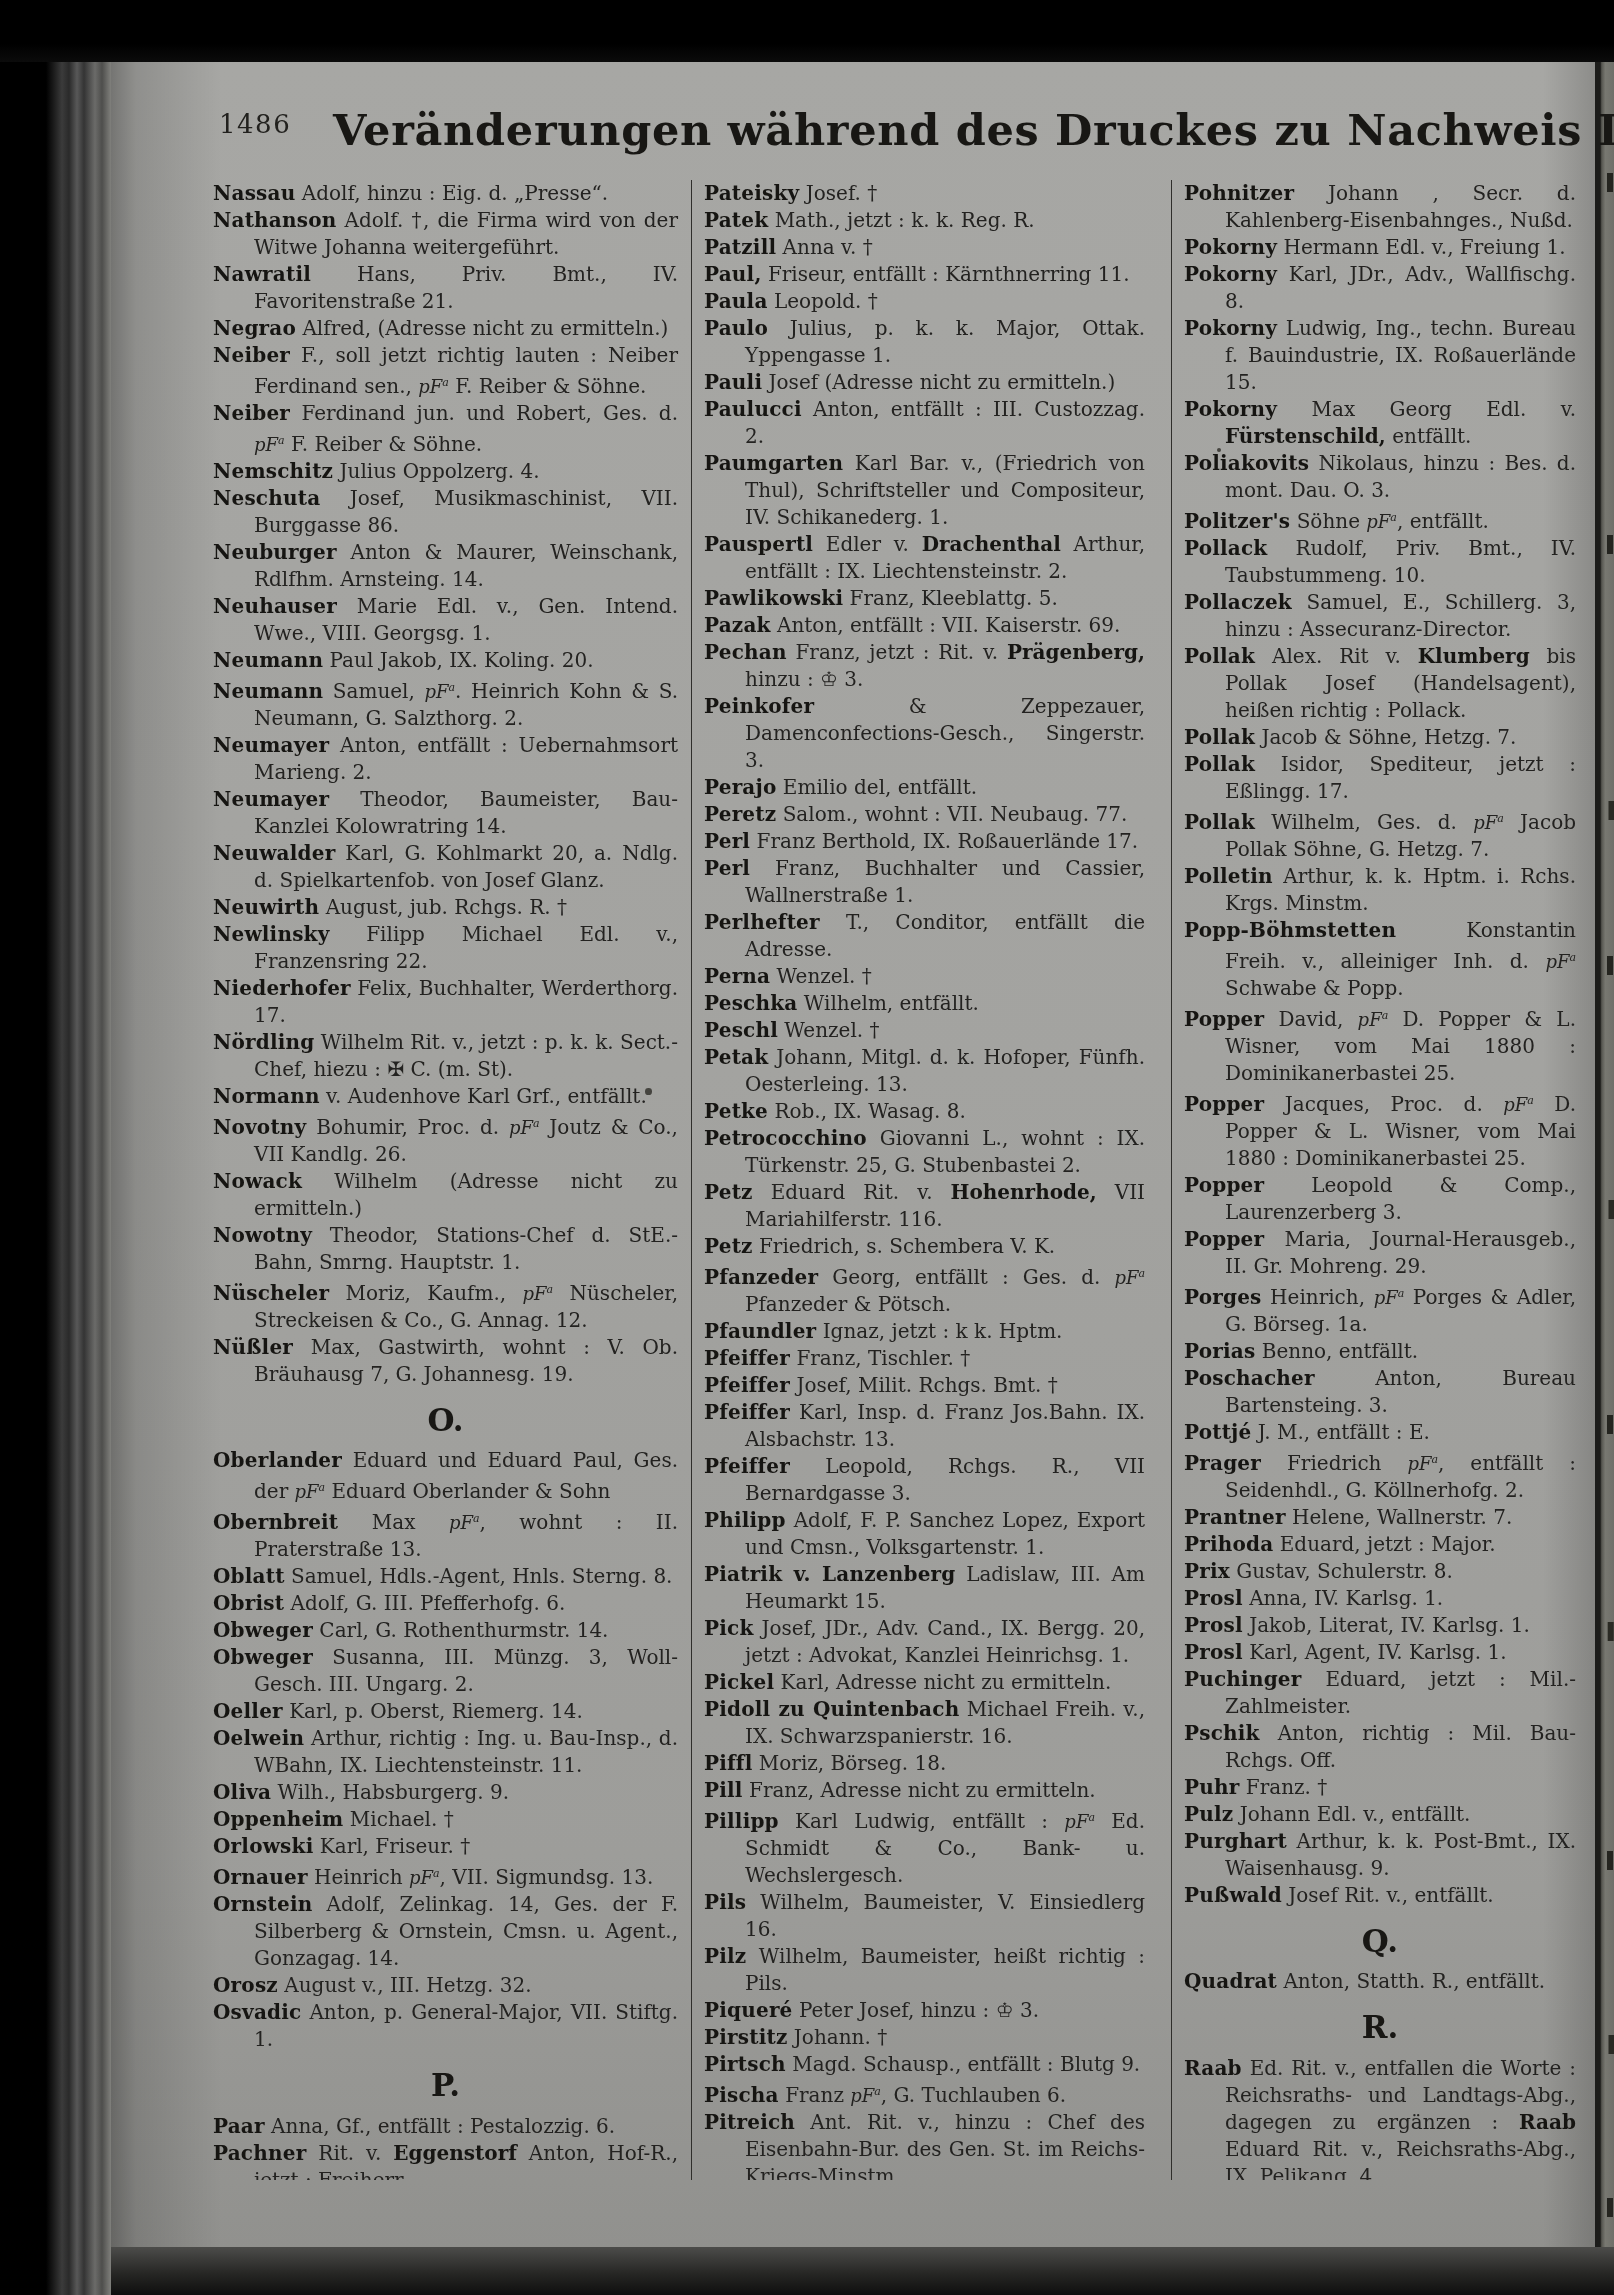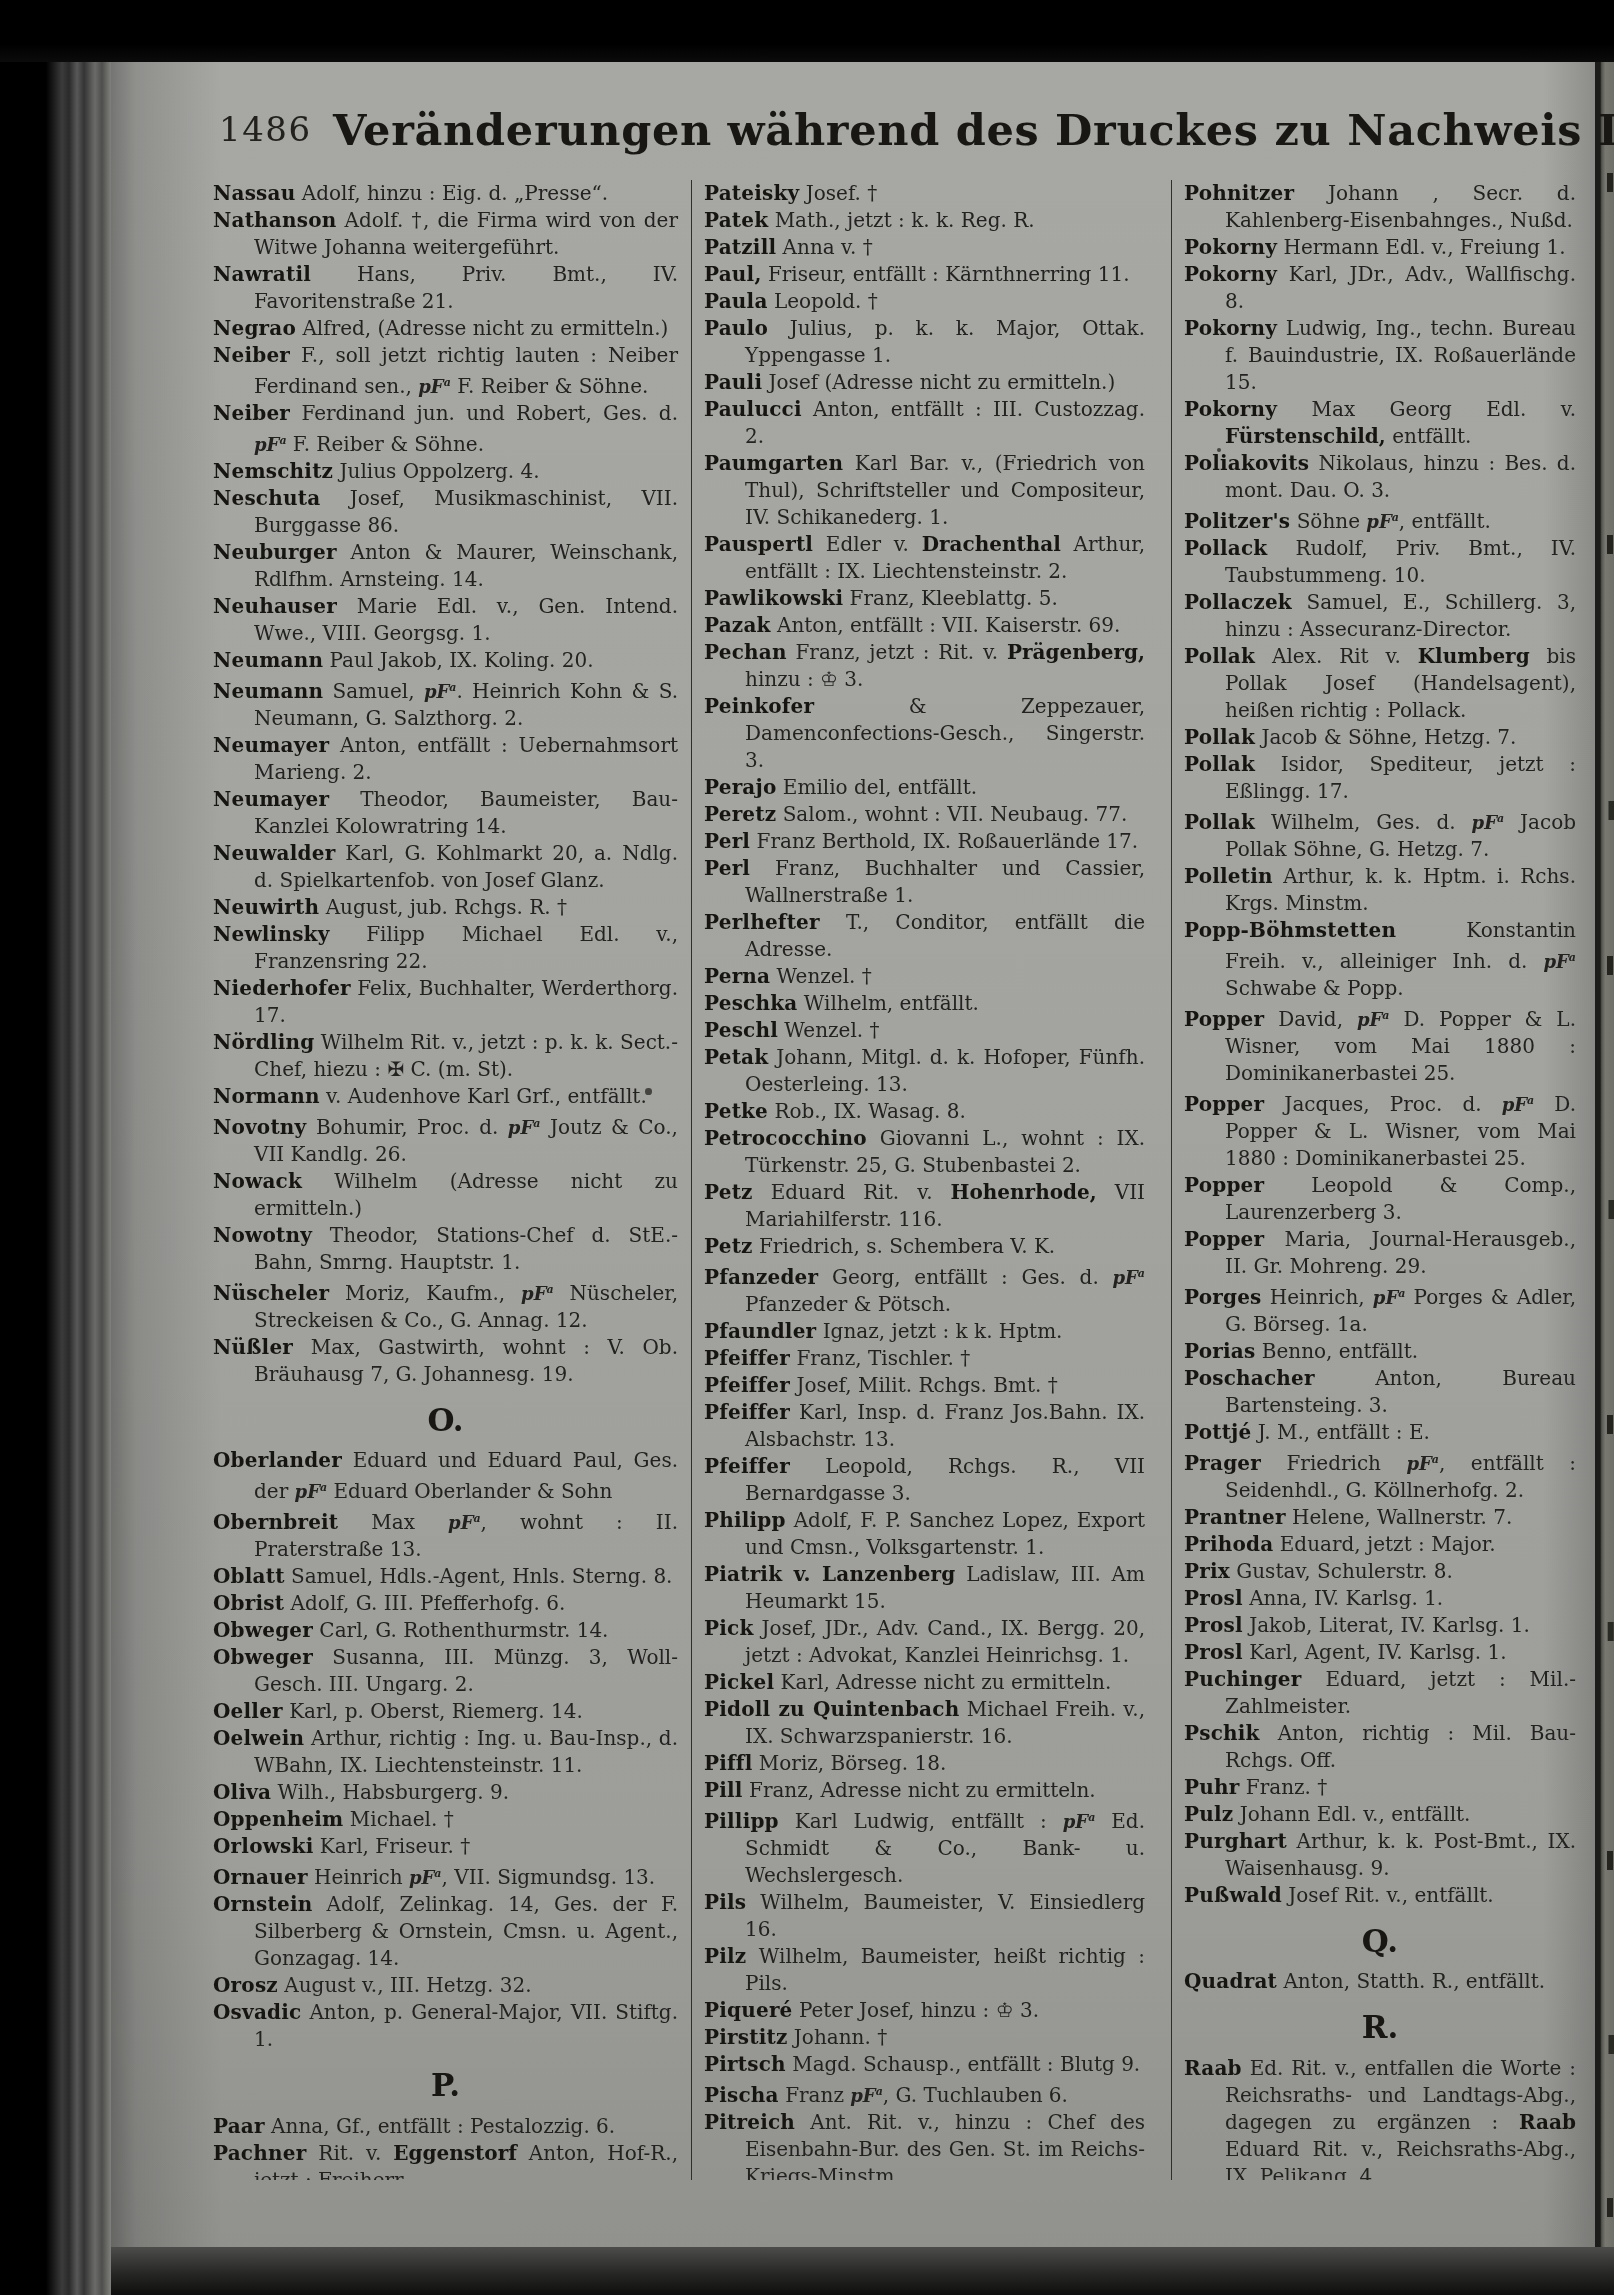--- a/index.html
+++ b/index.html
@@ -27,35 +27,35 @@
       0 1242px 0 #24241f,0.7px 1449px 0 #2a2a24,0 1678px 0 #24241f,1.5px 1862px 0 #2a2a24,0 2025px 0 #24241f;}
 
   
   .page{position:absolute;left:111px;top:62px;width:1484px;height:2185px;z-index:3;color:#201f1c;
     background:
       linear-gradient(90deg,rgba(0,0,0,.30) 0,rgba(0,0,0,.14) 25px,rgba(0,0,0,0) 111px),
       linear-gradient(270deg,rgba(0,0,0,.16) 0,rgba(0,0,0,0) 52px),
       linear-gradient(180deg,#a7a7a4 0,#a3a3a0 46%,#9d9d9a 82%,#91918e 100%);}
 
   .hdr{position:absolute;left:0;top:43px;width:100%;height:74px;}
-  .pno{position:absolute;left:108px;top:4.4px;font-size:34px;letter-spacing:1.5px;color:#22211e;}
+  .pno{position:absolute;left:108px;top:4.4px;font-size:26px;letter-spacing:1.5px;color:#22211e;}
   .ttl{margin:0 44px 0 222px;text-align:center;font-size:43px;font-weight:bold;
     letter-spacing:0.7px;color:#181714;white-space:nowrap;}
 
   .cols{position:absolute;left:102px;top:118px;width:1363px;height:2010px;display:flex;overflow:hidden;}
   .col{height:2000px;box-sizing:border-box;overflow:hidden;}
   .c1{width:479px;padding-right:13px;border-right:1.5px solid #2f2e2b;}
   .c2{width:480px;padding-left:12px;padding-right:26px;border-right:1.5px solid #2f2e2b;}
   .c3{width:404px;padding-left:12px;}
 
   .entry{margin:0;font-size:20px;line-height:27px;text-align:justify;
     padding-left:41px;text-indent:-41px;color:#232220;}
   .entry b.nm{font-weight:bold;color:#161512;letter-spacing:0.2px;}
   .entry b{color:#161512;}
-  .pfa{font-style:italic;font-weight:bold;font-size:18px;}
+  .pfa{font-style:italic;font-weight:normal;font-size:18px;}
   .pfa sup{font-size:11px;}
   .sec{font-size:31px;font-weight:bold;text-align:center;margin:15px 0 10.3px 0;
     line-height:34px;color:#181714;text-indent:0;}
 
   .speck{position:absolute;width:6.7px;height:6.7px;border-radius:50%;background:#45443f;}
 </style>
 </head>
 <body>
 
 <div class="scan">

